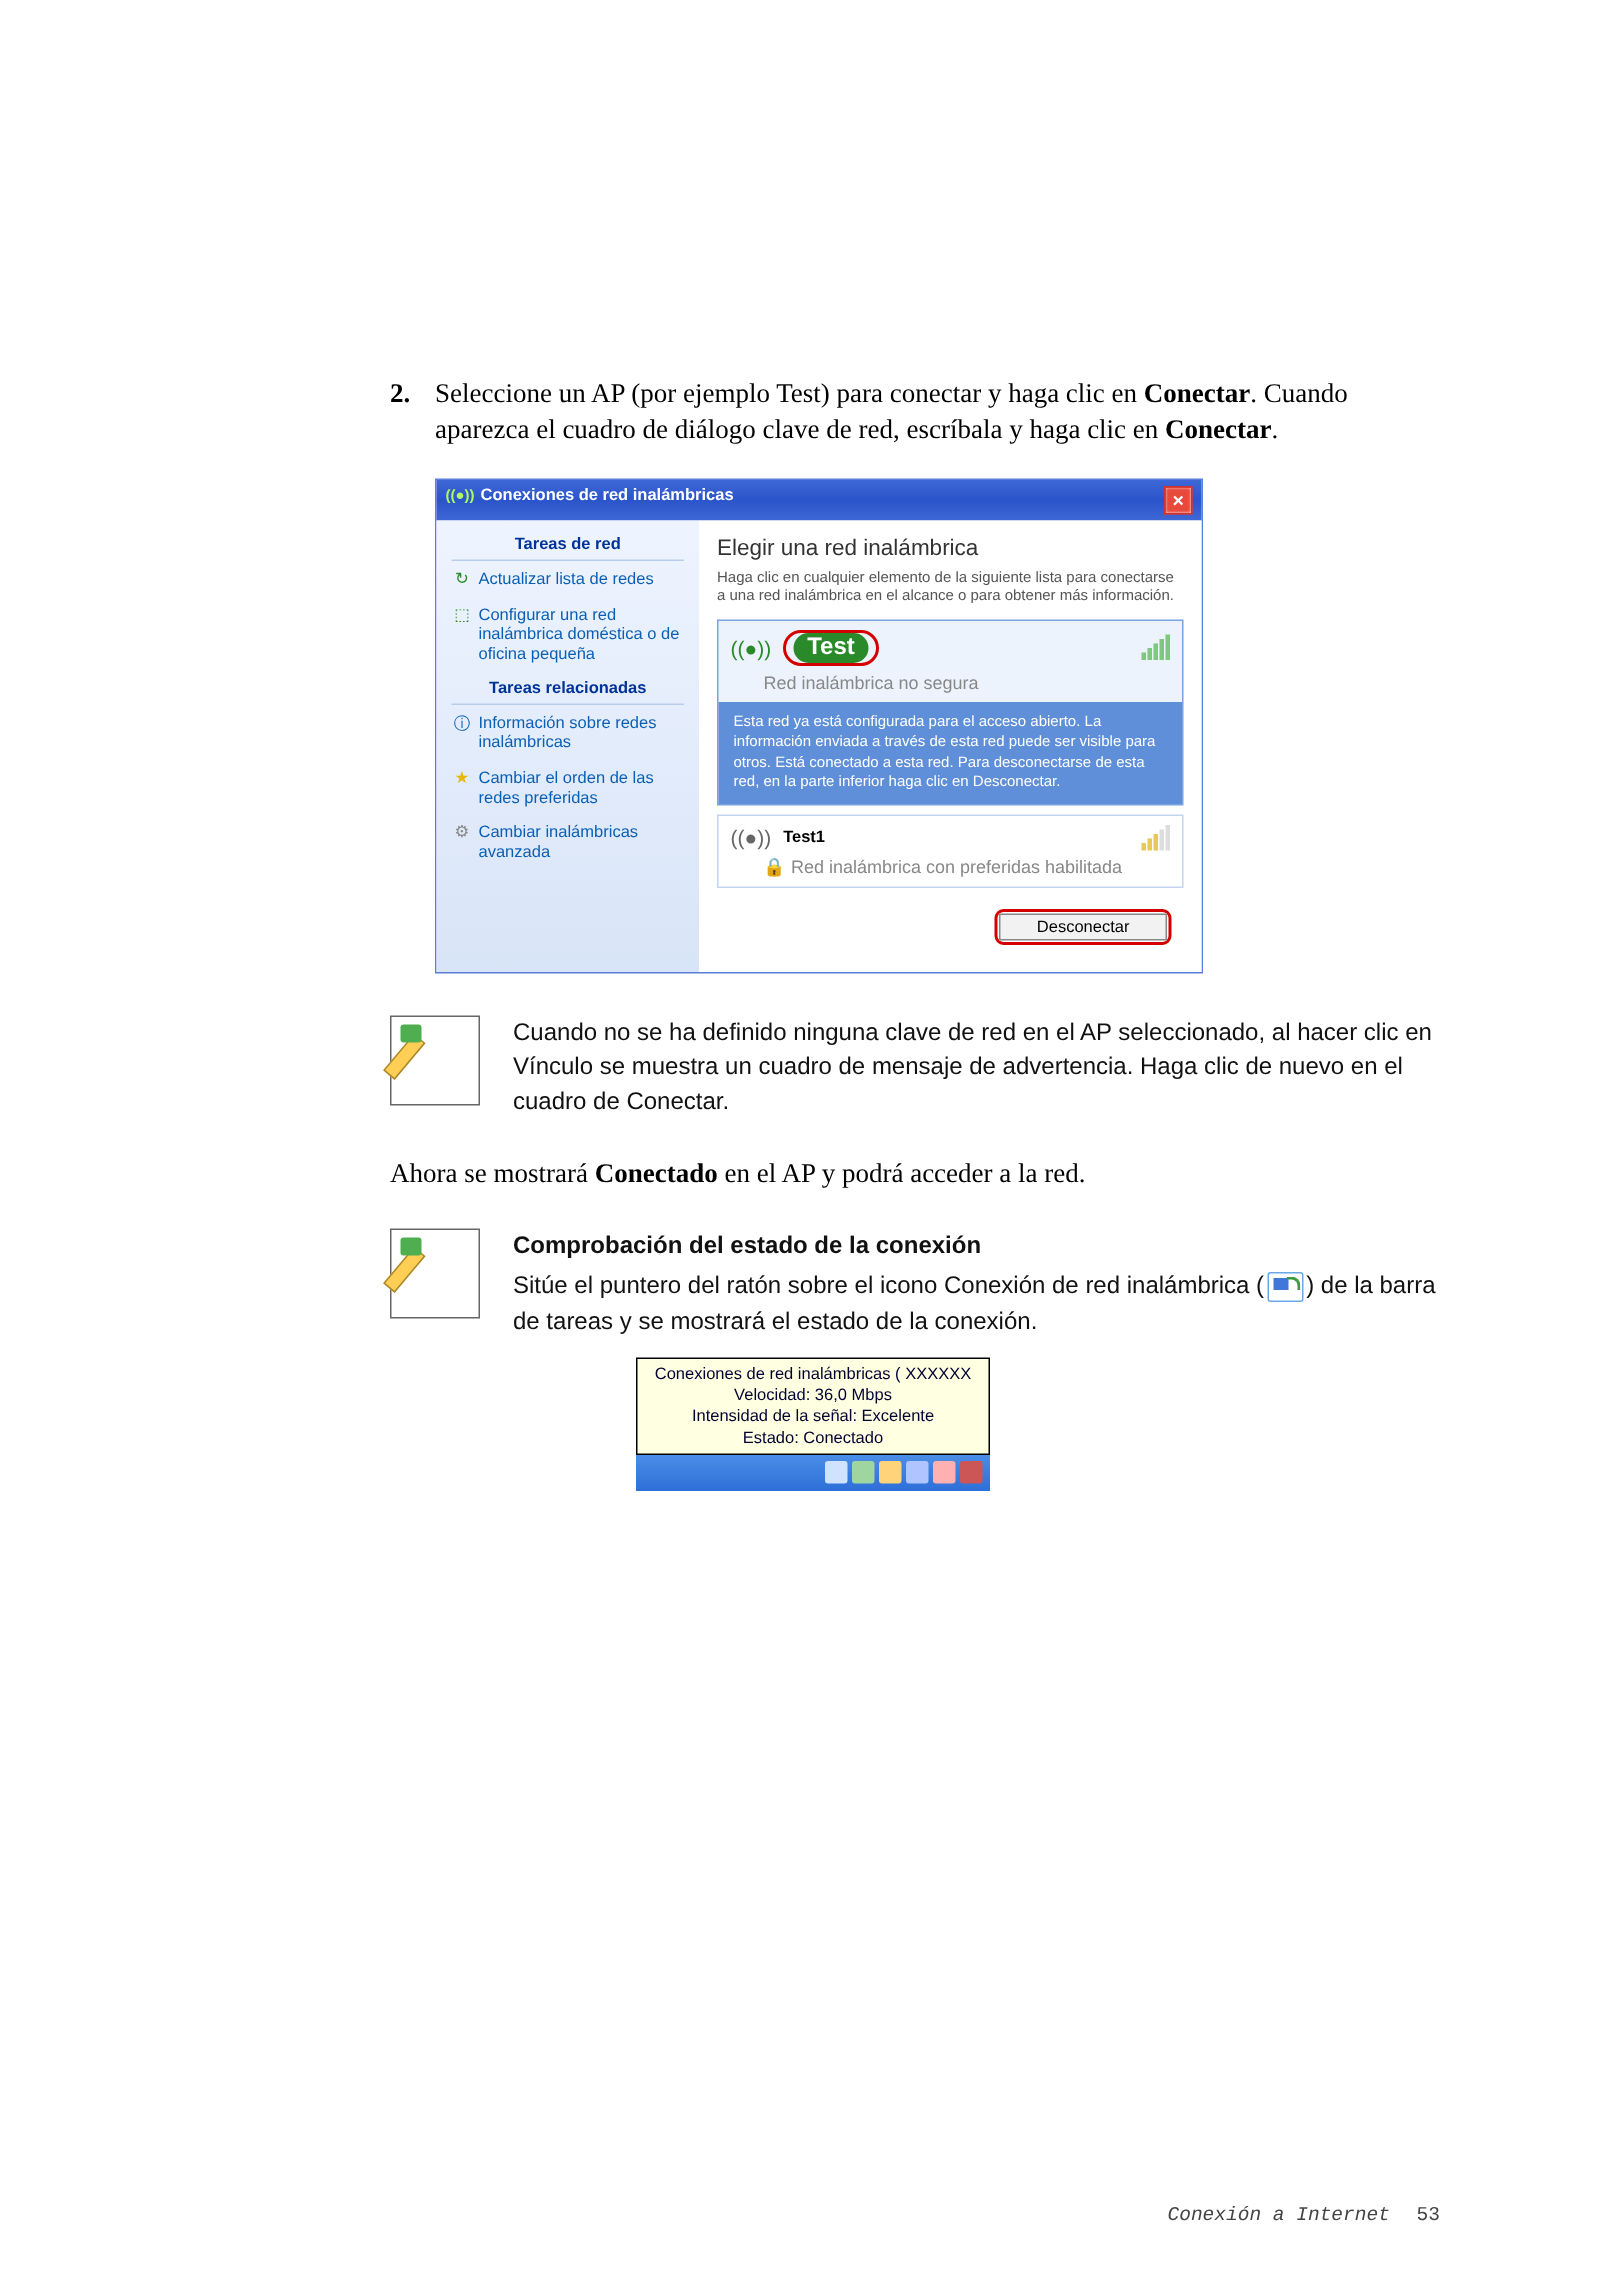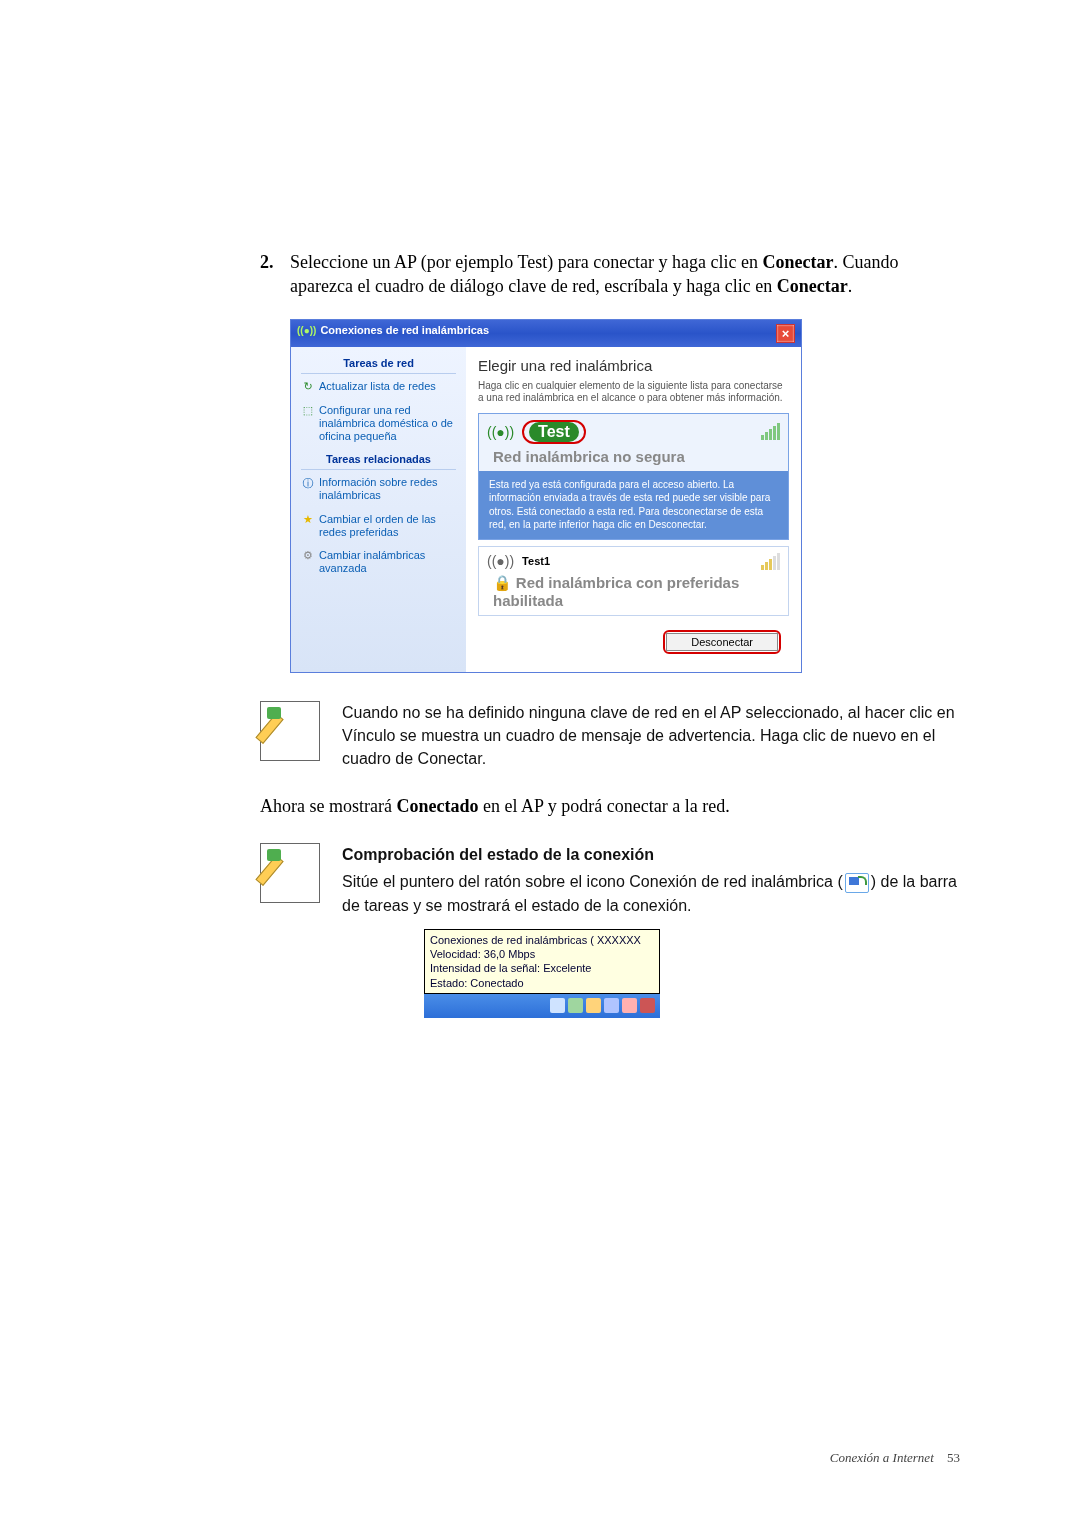--- a/index.html
+++ b/index.html
@@ -66,21 +66,21 @@
   .netitem.sel{border:1px solid #7aa3e5;background:#edf3fd;}
   .netrow{display:flex;align-items:center;padding:6px 8px;gap:8px;}
   .neticon{color:#2a8a2a;font-size:14px;}
   .neticon.g{color:#666;font-size:14px;}
   .netname{flex:1;}
   .badge{background:#2a8a2a;color:#fff;border-radius:10px;padding:1px 9px;font-size:16px;font-weight:bold;display:inline-block;}
   .oval{border:2px solid #d40000;border-radius:14px;padding:0 5px;display:inline-block;}
   .sigbars{display:inline-flex;gap:1px;align-items:flex-end;}
   .sigbars span{width:3px;background:#7fc87f;display:inline-block;}
   .sigbars.y span{background:#e6c95a;}
-  .netsub{font-size:15px;color:#888;margin-left:6px;margin-top:-2px;padding:0 8px 6px 8px;font-weight:bold;}
+  .netsub{font-size:12px;color:#888;margin-left:22px;margin-top:-2px;padding:0 8px 6px 8px;}
   .netinfo{background:#5f8fd8;color:#fff;font-size:10px;padding:7px 10px;line-height:1.35;}
   .netsub .warn{color:#c98a00;}
   .btnrow{display:flex;justify-content:flex-end;padding:8px;}
   .dbtn{border:1px solid #888;background:#f2f2f2;font-size:11px;padding:2px 24px;}
   .btnring{border:2px solid #d40000;border-radius:6px;padding:1px;display:inline-block;}
 
   .noterow{display:flex;gap:22px;align-items:flex-start;margin:0 0 26px 0;}
   .noteicon{
     width:58px;height:58px;border:1px solid #666;background:#fff;flex-shrink:0;
     display:flex;align-items:center;justify-content:center;position:relative;
@@ -105,32 +105,33 @@
     display:inline-block;width:22px;height:18px;background:#fff;border:1px solid #6aa8e8;
     vertical-align:middle;position:relative;border-radius:2px;margin:0 2px;
   }
   .trayicon::before{content:"";position:absolute;left:3px;top:3px;width:10px;height:8px;background:#3f78d8;}
   .trayicon::after{content:"";position:absolute;right:1px;top:2px;width:7px;height:7px;border:2px solid #3f9a3f;border-left:none;border-bottom:none;border-radius:0 6px 0 0;}
 
   .tooltipimg{
     margin:12px 0 0 82px;
     width:236px;
     font-family:Tahoma,Arial,sans-serif;
+    text-align:center;
   }
   .tip{
     border:1px solid #000;background:#ffffe1;padding:3px 5px;font-size:11px;line-height:1.3;color:#003;
   }
   .tray{
     height:24px;background:linear-gradient(to bottom,#4a8ee8,#2d6fd8);display:flex;align-items:center;justify-content:flex-end;gap:3px;padding:0 5px;
   }
   .tray .ic{width:15px;height:15px;border-radius:2px;}
 
   .footer{
-    position:absolute;right:120px;bottom:62px;
-    font-family:Liberation Serif, serif;font-size:13px;font-style:italic;color:#444;text-align:right;
+    position:absolute;right:120px;bottom:44px;
+    font-family:Liberation Mono, monospace;font-size:13px;font-style:italic;color:#444;text-align:right;
   }
   .footer .pg{font-style:normal;margin-left:10px;}
 </style>
 </head>
 <body>
 
 <div class="page">
 
   <div class="step">
     <div class="num">2.</div>
@@ -216,21 +217,21 @@
   </div>
 
   <div class="noterow">
     <div class="noteicon">
         <div class="pencil"></div>
       </div>
     <div class="notetext">Cuando no se ha definido ninguna clave de red en el AP seleccionado, al hacer clic en Vínculo se muestra un cuadro de mensaje de advertencia. Haga clic de nuevo en el cuadro de Conectar.</div>
   </div>
 
   <div class="bodyline">
-    <span>Ahora se mostrará </span><span class="bold">Conectado</span><span> en el AP y podrá conectar a la red.</span>
+    <span>Ahora se mostrará </span><span class="bold">Conectado</span><span> en el AP y podrá acceder a la red.</span>
   </div>
 
   <div class="noterow">
     <div class="noteicon">
         <div class="pencil"></div>
       </div>
     <div class="notetext">
       <div class="hdr">Comprobación del estado de la conexión</div>
       <div>
         <span>Sitúe el puntero del ratón sobre el icono Conexión de red inalámbrica (</span><span class="trayicon"></span><span>) de la barra de tareas y se mostrará el estado de la conexión.</span>

